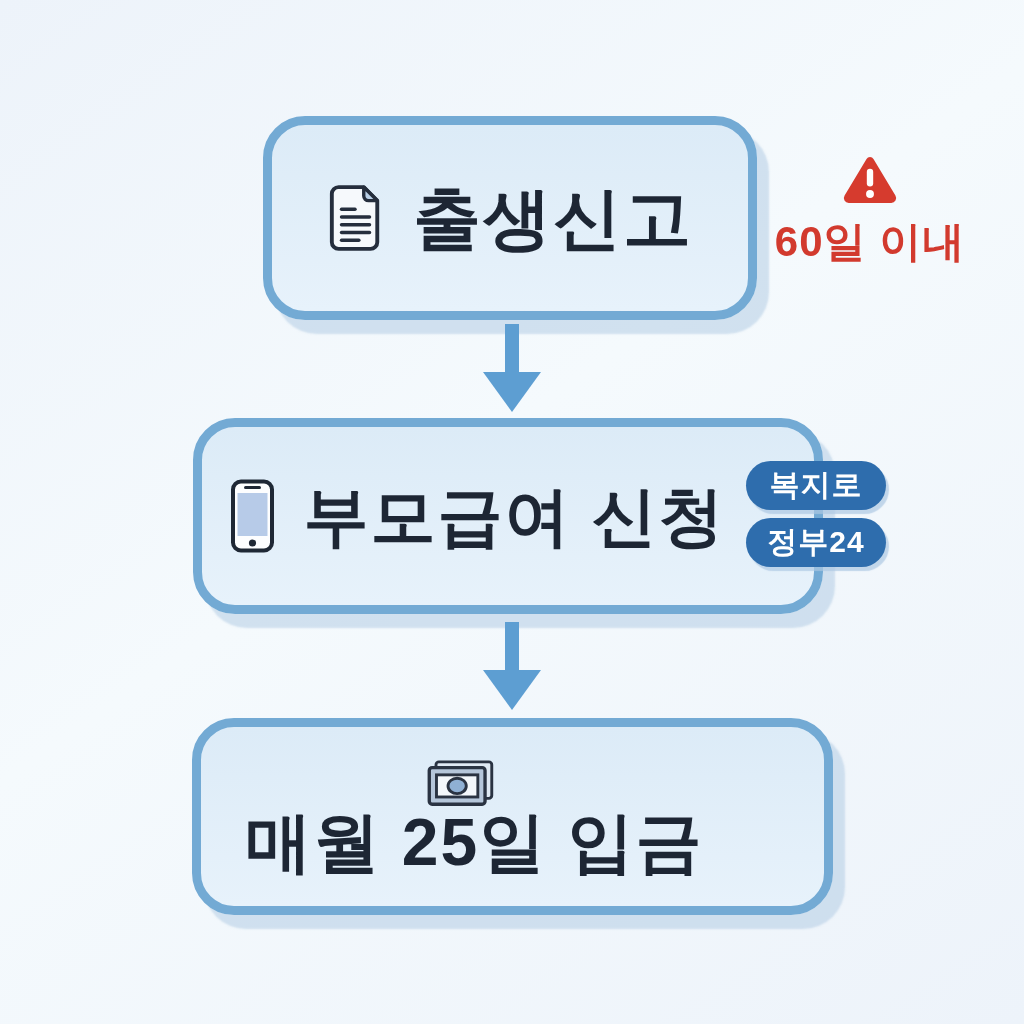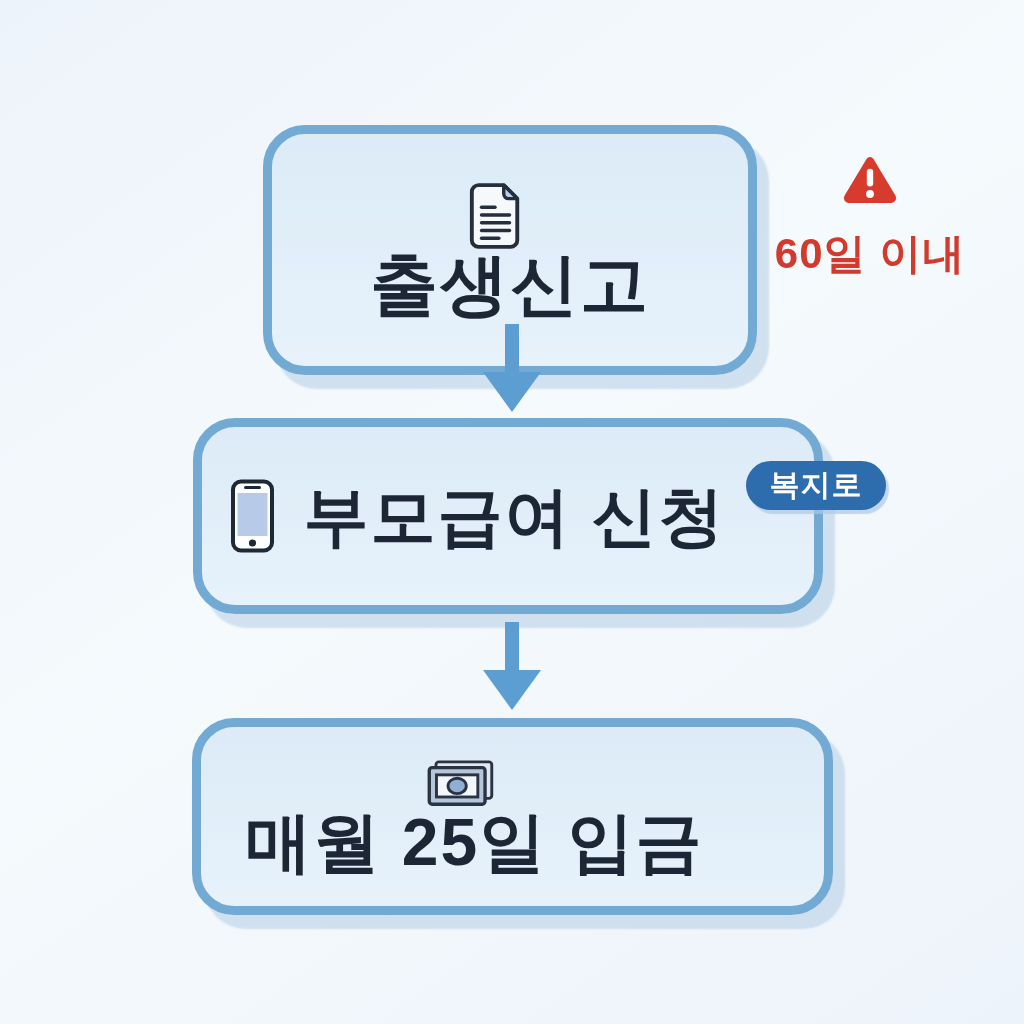--- a/index.html
+++ b/index.html
@@ -24,36 +24,36 @@
     align-items:center;
     justify-content:center;
   }
   .step-label{
     color:#1d2634;
     font-weight:900;
     letter-spacing:2px;
     white-space:nowrap;
     line-height:1;
   }
-  #box1{left:263px;top:125px;width:494px;height:250px;flex-direction:column;}
+  #box1{left:263px;top:116px;width:494px;height:204px;}
   #box1 .step-label{font-size:68px;}
   #box2{left:193px;top:418px;width:630px;height:196px;padding-right:60px;}
   #box2 .step-label{font-size:65px;}
   #box3{left:192px;top:718px;width:641px;height:197px;padding-right:76px;flex-direction:column;}
   #box3 .step-label{font-size:66px;}
   .step-icon{flex:0 0 auto;margin-right:28px;display:block;}
 
   .arrow{position:absolute;left:480px;width:64px;height:88px;}
 
   .warning{
     position:absolute;left:770px;top:152px;width:200px;
     display:flex;flex-direction:column;align-items:center;
   }
   .warning-text{
-    margin-top:20px;
+    margin-top:8px;
     color:#d23a2e;
     font-size:42px;
     font-weight:900;
     letter-spacing:1px;
     white-space:nowrap;
   }
   .badge{
     position:absolute;
     left:746px;
     width:140px;height:49px;
@@ -106,20 +106,21 @@
     <svg class="step-icon" width="45" height="74" viewBox="0 0 44 74" aria-hidden="true">
       <rect x="2.5" y="2.5" width="39" height="69" rx="8" fill="#fdfeff" stroke="#1f2835" stroke-width="4"></rect>
       <rect x="7" y="14" width="30" height="43" fill="#b7cbe8"></rect>
       <line x1="15" y1="8.5" x2="29" y2="8.5" stroke="#1f2835" stroke-width="3" stroke-linecap="round"></line>
       <circle cx="22" cy="64" r="3.6" fill="#1f2835"></circle>
     </svg>
     <span class="step-label">부모급여 신청</span>
   </div>
 
   <div class="badge" id="badge-bokjiro">복지로</div>
+  <div class="badge" id="badge-gov24">정부24</div>
 
   <svg class="arrow" style="top:622px" viewBox="0 0 64 88" aria-hidden="true">
     <rect x="25" y="0" width="14" height="52" fill="#5d9ed2"></rect>
     <polygon points="3,48 61,48 32,88" fill="#5d9ed2"></polygon>
   </svg>
 
   <div class="step-box" id="box3">
     <svg class="step-icon" width="70" height="50" viewBox="0 0 72 52" aria-hidden="true">
       <rect x="10" y="3" width="58" height="38" rx="3" fill="#dfe9f3" stroke="#2a3342" stroke-width="3"></rect>
       <rect x="3" y="9" width="58" height="38" rx="3" fill="#b5c6da" stroke="#2a3342" stroke-width="3.5"></rect>

